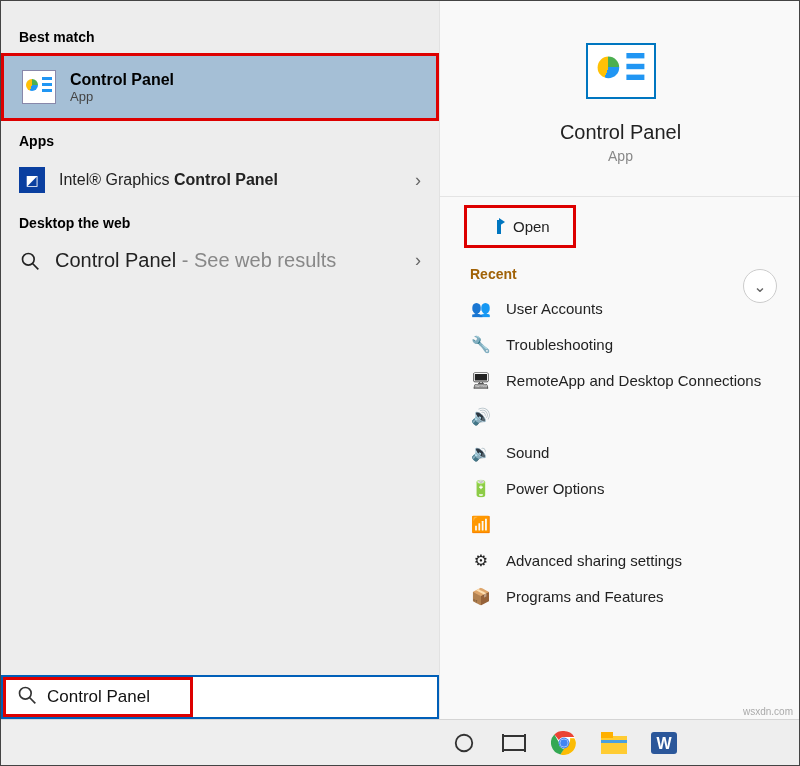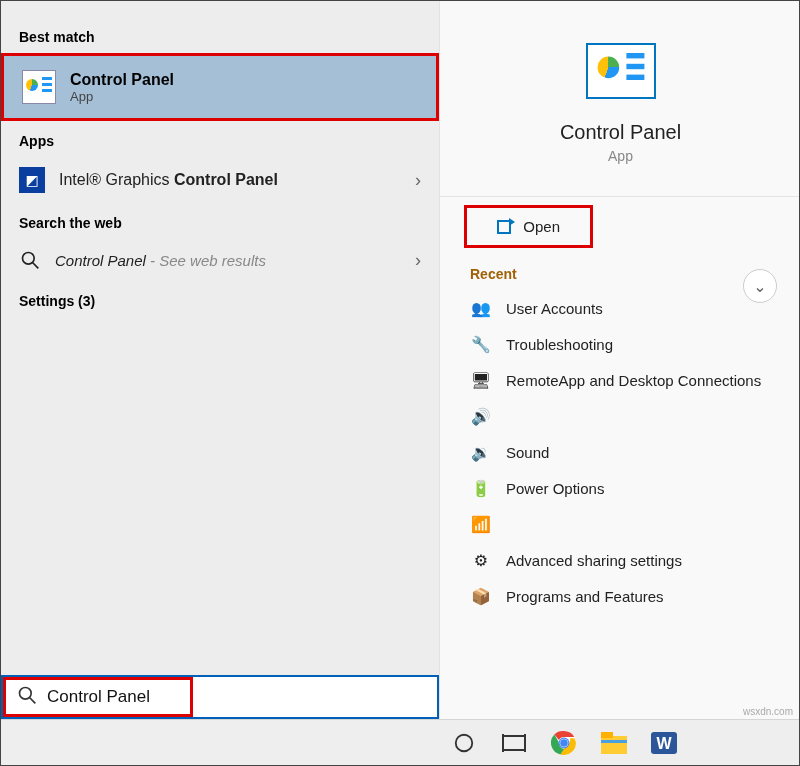--- a/index.html
+++ b/index.html
@@ -17,33 +17,33 @@
   .bm-sub { font-size:13px; color:#444;}
   
   .app-row { display:flex; align-items:center; padding:10px 18px; }
   .app-row .sq-icon { width:26px; height:26px; background:#0a3fa0; color:#fff; display:flex; align-items:center; justify-content:center; font-size:14px; margin-right:14px;}
   .app-row .label { font-size:16px; flex:1; color:#222;}
   .app-row .label b { font-weight:700;}
   .chev { font-size:18px; color:#666; }
   
   .web-row { display:flex; align-items:center; padding:10px 18px;}
   .search-glyph { width:22px; height:22px; margin-right:14px; display:flex;align-items:center;justify-content:center;}
-  .web-text { font-size:15px; color:#222; flex:1;font-style:italic;}
+  .web-text { font-size:20px; color:#222; flex:1;}
   .web-text .sub { color:#888;}
   
   .settings-label { font-size:14px; font-weight:600; padding:12px 18px;}
   
   
   .hero { display:flex; flex-direction:column; align-items:center; padding:42px 0 24px;}
   .hero-icon { width:70px; height:56px; background:#fff; border:2px solid #0076c0; display:flex; align-items:center; justify-content:center; position:relative; margin-bottom:22px;}
   .hero-title { font-size:20px; color:#222; margin-bottom:4px;}
   .hero-sub { font-size:14px; color:#888;}
   .divider { height:1px; background:#e4e4e4; margin:8px 0;}
   
-  .open-row { display:flex; align-items:center; padding:10px 30px; margin:4px 24px 0; border:3px solid #d00; width:129px;}
+  .open-row { display:flex; align-items:center; padding:10px 30px; margin:4px 24px 0; border:3px solid #d00; width:112px;}
   .open-ico { width:18px; height:14px; border:2px solid #0076c0; position:relative; margin-right:12px;}
   .open-ico::after { content:""; position:absolute; right:-6px; top:-4px; width:0;height:0; border-left:6px solid #0076c0; border-top:4px solid transparent; border-bottom:4px solid transparent;}
   .open-label { font-size:15px; color:#222;}
   
   .expand-btn { position:absolute; right:24px; top:268px; width:34px; height:34px; border:1px solid #ccc; border-radius:50%; display:flex;align-items:center;justify-content:center; background:#fff; color:#666;}
   
   .recent-label { font-size:14px; font-weight:600; color:#a16207; padding:18px 30px 8px;}
   .recent-item { display:flex; align-items:center; padding:7px 30px; font-size:15px; color:#222;}
   .recent-item .ri-icon { width:22px; height:22px; margin-right:14px; display:flex; align-items:center; justify-content:center; font-size:16px;}
   
@@ -78,33 +78,32 @@
     </div>
   </div>
 
   <div class="section-label">Apps</div>
   <div class="app-row">
     <div class="sq-icon">◩</div>
     <div class="label"><span>Intel® Graphics </span><b>Control Panel</b></div>
     <div class="chev">›</div>
   </div>
 
-  <div class="section-label">Search the web</div>
+  <div class="section-label">Desktop the web</div>
   <div class="web-row">
     <div class="search-glyph">
       <svg class="mag" viewBox="0 0 24 24" fill="none" stroke="#222" stroke-width="2">
           <circle cx="10" cy="10" r="7"></circle>
           <line x1="15" y1="15" x2="22" y2="22"></line>
         </svg>
     </div>
     <div class="web-text"><span>Control Panel</span><span class="sub"> - See web results</span></div>
     <div class="chev">›</div>
   </div>
 
-  <div class="settings-label">Settings (3)</div>
 </div>
 
 <div class="right">
   <div class="hero">
     <div class="hero-icon">
         <div class="cp-glyph" style="transform:scale(1.8)"></div>
       </div>
     <div class="hero-title">Control Panel</div>
     <div class="hero-sub">App</div>
   </div>

